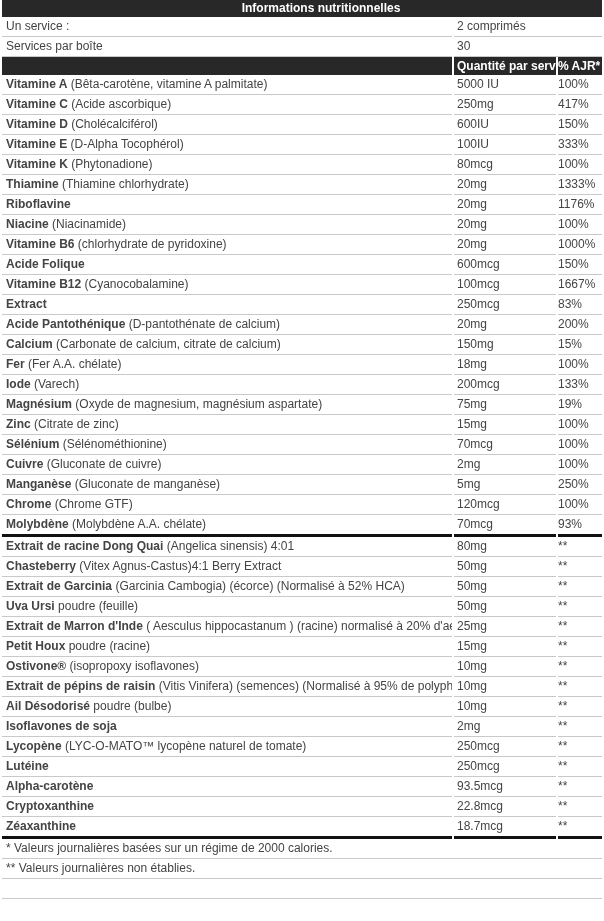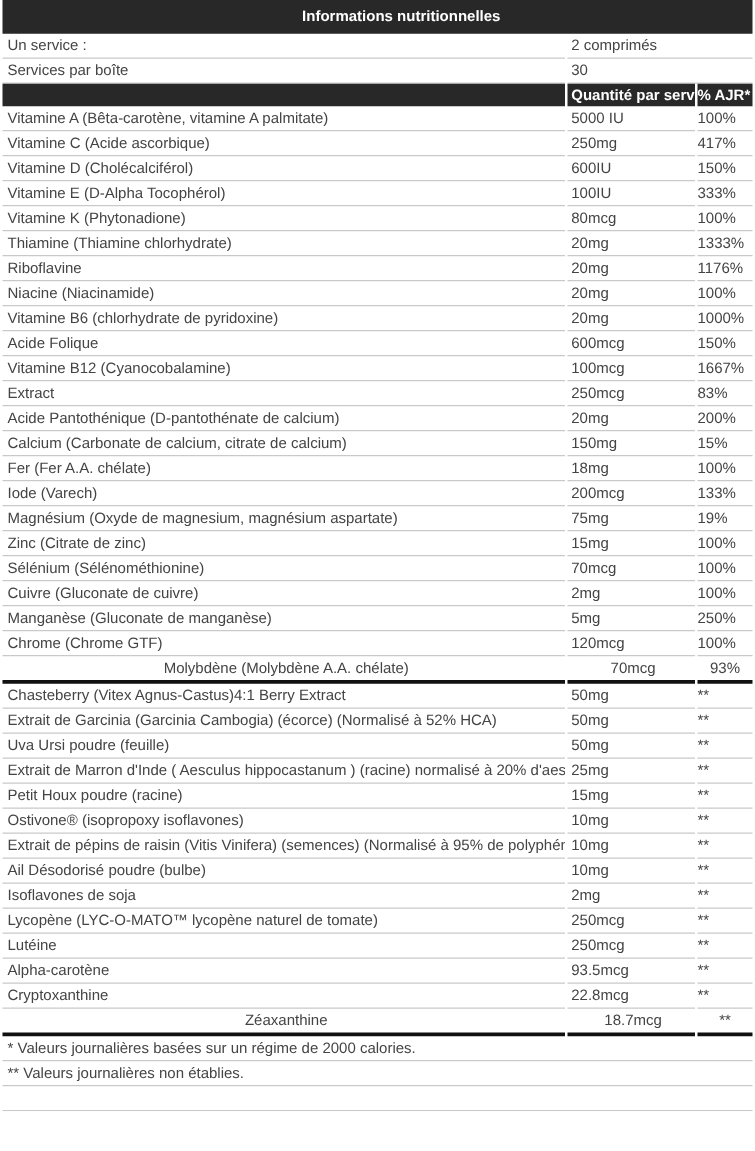--- a/index.html
+++ b/index.html
@@ -31,42 +31,41 @@
     height:19px;
     line-height:19px;
     vertical-align:middle;
     border-bottom:1px solid var(--divider);
     white-space:nowrap;
     overflow:hidden;
   }
   td.name-cell{padding-left:4px;}
   td.qty-cell{padding-left:3px;}
   td.ajr-cell{padding-left:0;}
-  .bold{font-weight:normal;}
+  .bold{font-weight:bold;}
   tr.title-row td{
     background:var(--header-bg);
     color:var(--header-text);
     font-weight:bold;
     text-align:center;
-    height:27px;
+    height:17px;
     line-height:17px;
     border-bottom:none;
     padding-left:38px;
   }
   tr.col-header-row td{
     background:var(--header-bg);
     color:var(--header-text);
     font-weight:bold;
     border-bottom:none;
     height:18px;
     line-height:18px;
   }
   tr.section-end td{
     border-bottom:3px solid var(--section-divider);
-    text-align:center;
   }
   tr.footnote-row td{padding-left:4px;}
 </style>
 </head>
 <body>
 
 <table>
   <colgroup>
     <col class="c-name">
     <col class="c-qty">
@@ -204,20 +203,25 @@
     <td class="ajr-cell">100%</td>
   </tr>
       <tr class="section-end">
     <td class="name-cell"><span class="bold">Molybdène</span><span> (Molybdène A.A. chélate)</span></td>
     <td class="qty-cell">70mcg</td>
     <td class="ajr-cell">93%</td>
   </tr>
     </tbody>
   <tbody>
       <tr>
+    <td class="name-cell"><span class="bold">Extrait de racine Dong Quai</span><span> (Angelica sinensis) 4:01</span></td>
+    <td class="qty-cell">80mg</td>
+    <td class="ajr-cell">**</td>
+  </tr>
+      <tr>
     <td class="name-cell"><span class="bold">Chasteberry</span><span> (Vitex Agnus-Castus)4:1 Berry Extract</span></td>
     <td class="qty-cell">50mg</td>
     <td class="ajr-cell">**</td>
   </tr>
       <tr>
     <td class="name-cell"><span class="bold">Extrait de Garcinia</span><span> (Garcinia Cambogia) (écorce) (Normalisé à 52% HCA)</span></td>
     <td class="qty-cell">50mg</td>
     <td class="ajr-cell">**</td>
   </tr>
       <tr>

